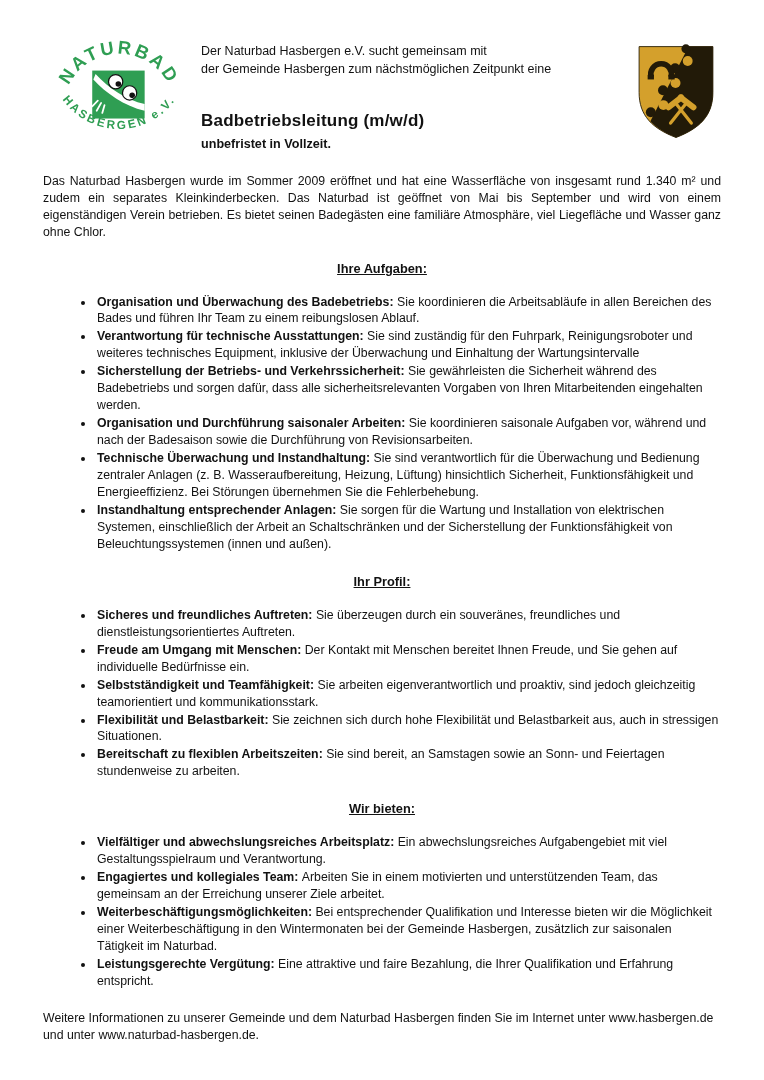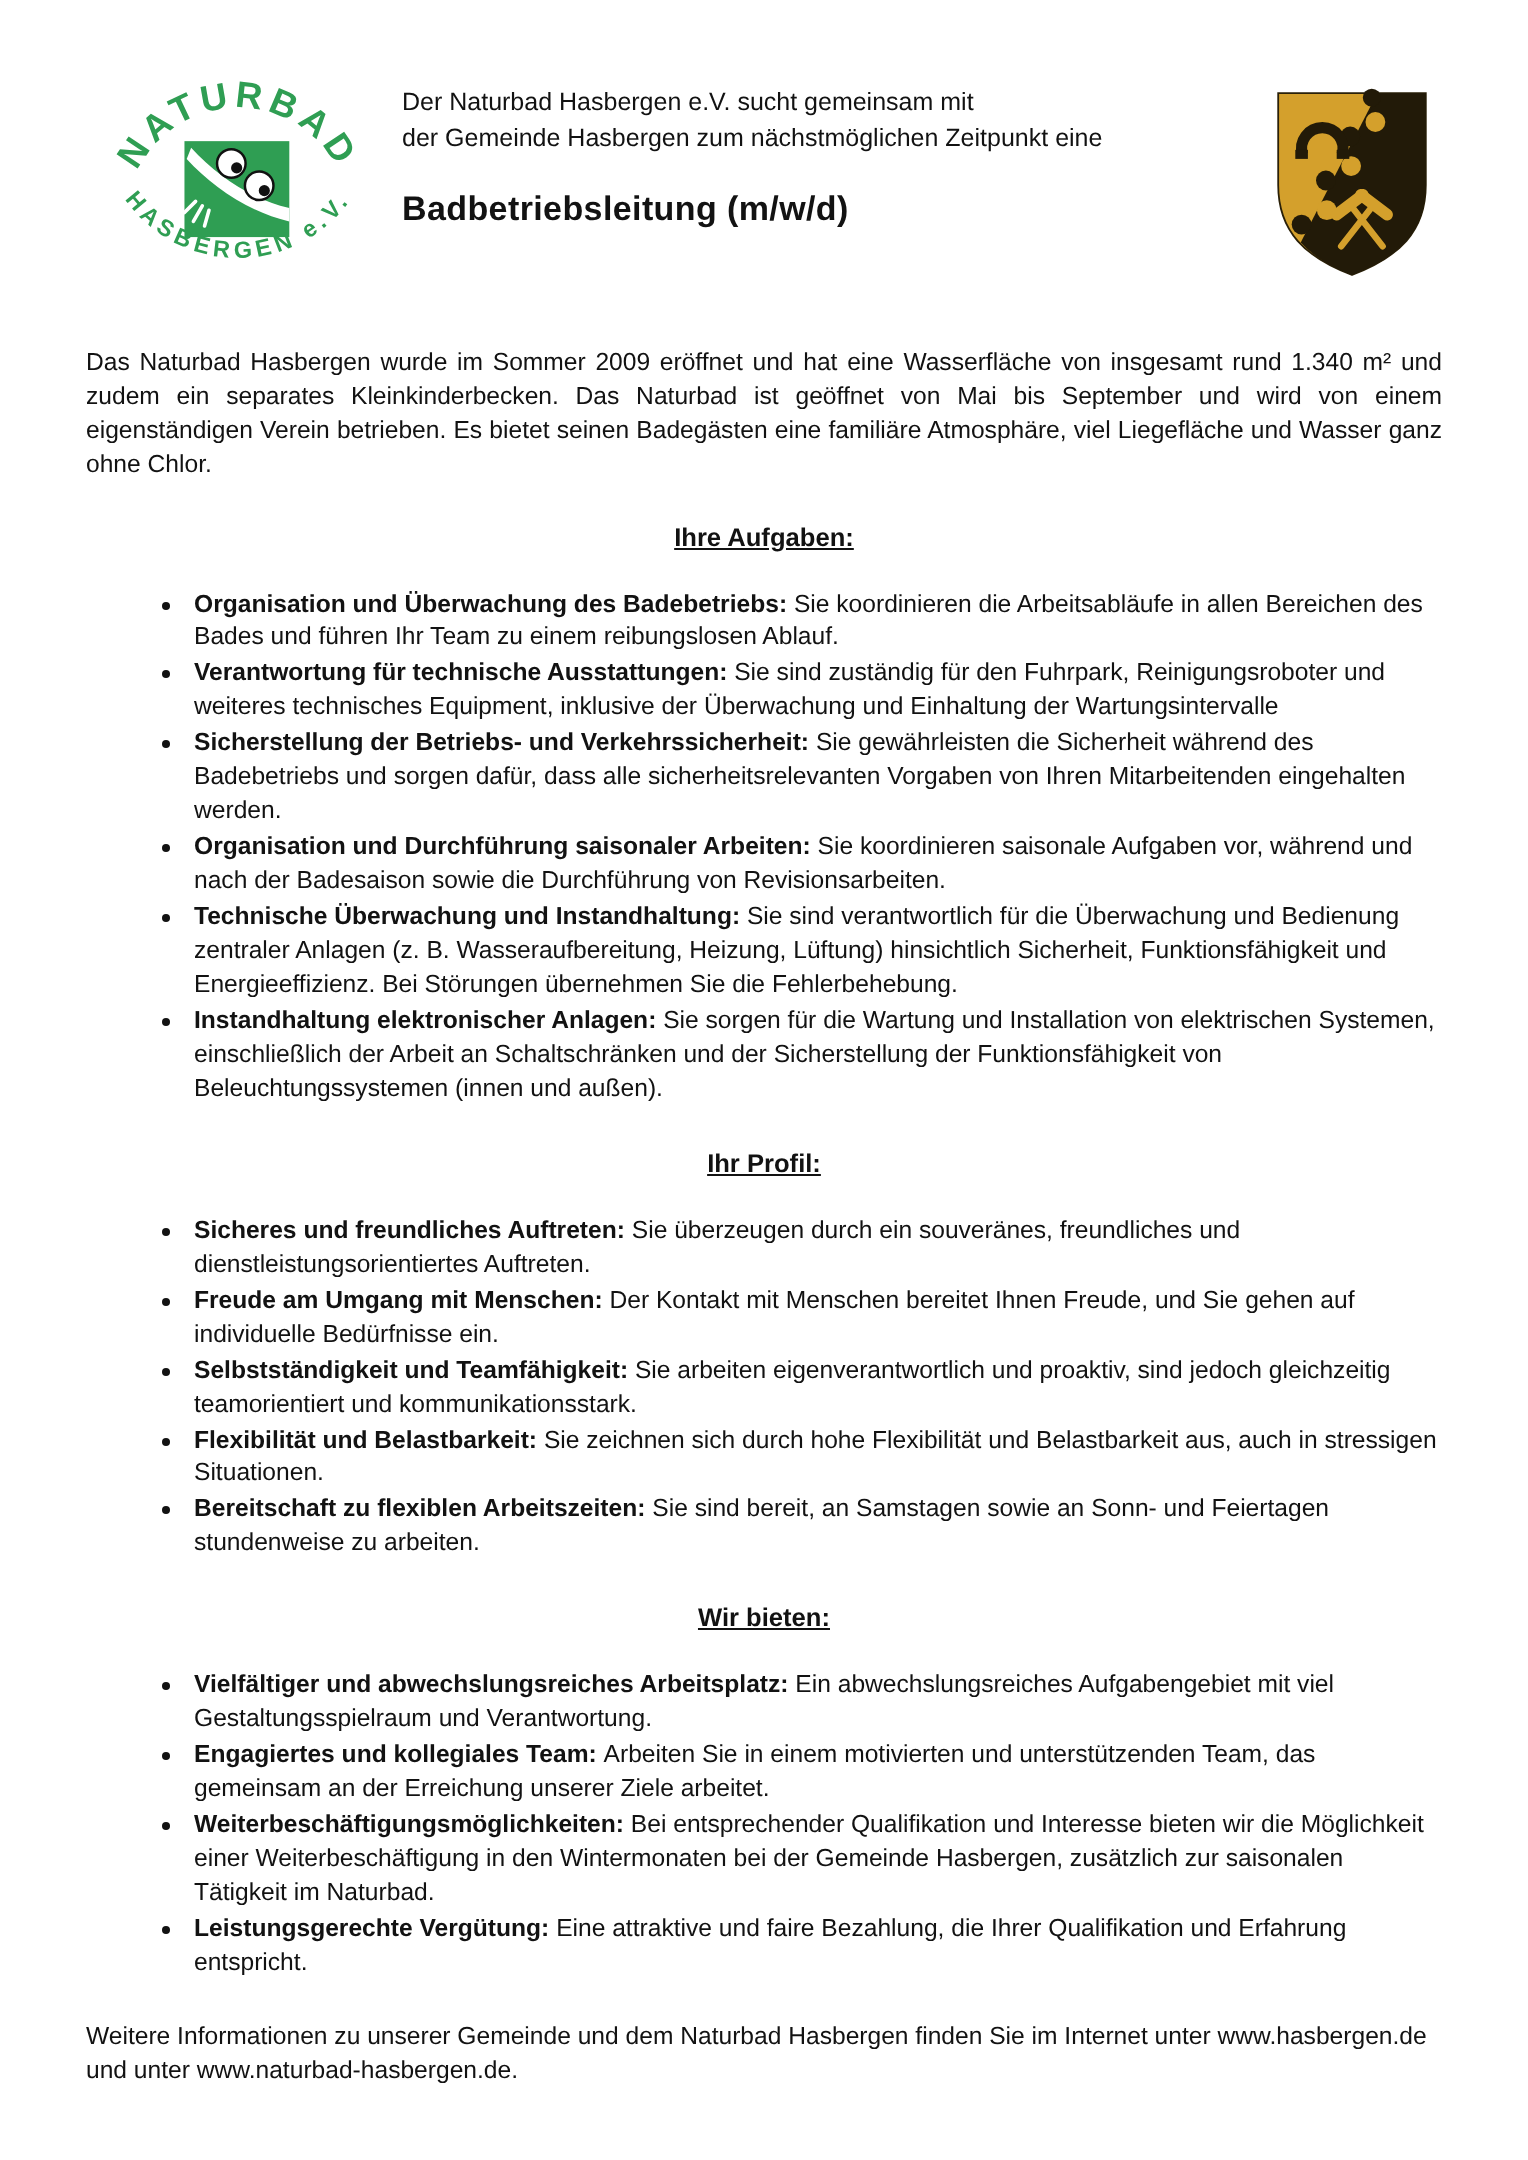--- a/index.html
+++ b/index.html
@@ -9,21 +9,21 @@
     background:#ffffff;color:#121212;
     font-family:"Liberation Sans",sans-serif;
     font-size:12.3px;line-height:1.38;
     overflow:hidden;position:relative;
   }
   
   .header{display:flex;align-items:flex-start;margin-bottom:16px;}
   .logo-wrap{flex:0 0 158px;}
   .head-center{flex:1;text-align:left;padding-top:6px;}
   .head-intro{font-size:12.5px;line-height:1.45;}
-  .head-title{font-size:17px;font-weight:bold;margin-top:15px;letter-spacing:.2px;}
+  .head-title{font-size:17px;font-weight:bold;margin-top:31px;letter-spacing:.2px;}
   .head-sub{font-size:12.6px;font-weight:bold;margin-top:3px;}
   .crest-wrap{flex:0 0 100px;display:flex;justify-content:flex-end;padding-top:6px;}
   
   .para{margin:0 0 19px 0;text-align:justify;}
   .sec-heading{font-size:12.8px;font-weight:bold;text-decoration:underline;margin:0 0 15px 0;text-align:center;}
   ul.blist{margin:16px 0 20px 0;padding:0 0 0 52px;list-style:disc;}
   ul.blist li{margin:0 0 1px 0;padding-left:2px;text-align:left;}
   .bi-title{font-weight:bold;}
   .closing-line{margin:0 0 14px 0;}
   .closing-para{margin:0 0 25px 0;}
@@ -58,20 +58,21 @@
         <text font-family="Liberation Sans, sans-serif" font-size="10.5" font-weight="bold" fill="#2f9e53" letter-spacing="2.2">
           <textPath href="#arcBottom" startOffset="50%" text-anchor="middle">HASBERGEN e.V.</textPath>
         </text>
       </svg>
     </div>
 
     <div class="head-center">
       <div class="head-intro">Der Naturbad Hasbergen e.V. sucht gemeinsam mit</div>
       <div class="head-intro">der Gemeinde Hasbergen zum nächstmöglichen Zeitpunkt eine</div>
       <div class="head-title">Badbetriebsleitung (m/w/d)</div>
+      <div class="head-sub">unbefristet in Vollzeit.</div>
     </div>
 
     <div class="crest-wrap">
       <svg width="90" height="101" viewBox="0 0 100 112">
 
         <path d="M9,5 H91 V56 C91,82 76,96 50,106 C24,96 9,82 9,56 Z" fill="#d4a02c" stroke="#2a2008" stroke-width="1"></path>
 
         <path d="M64,5 H91 V56 C91,82 76,96 50,106 C38,101.5 28.5,95.5 21.5,88 Z" fill="#221a08"></path>
 
         <g>
@@ -102,21 +103,21 @@
 
   <p class="para">Das Naturbad Hasbergen wurde im Sommer 2009 eröffnet und hat eine Wasserfläche von insgesamt rund 1.340 m² und zudem ein separates Kleinkinderbecken. Das Naturbad ist geöffnet von Mai bis September und wird von einem eigenständigen Verein betrieben. Es bietet seinen Badegästen eine familiäre Atmosphäre, viel Liegefläche und Wasser ganz ohne Chlor.</p>
 
   <div class="sec-heading">Ihre Aufgaben:</div>
   <ul class="blist">
     <li><span class="bi-title">Organisation und Überwachung des Badebetriebs: </span><span>Sie koordinieren die Arbeitsabläufe in allen Bereichen des Bades und führen Ihr Team zu einem reibungslosen Ablauf.</span></li>
     <li><span class="bi-title">Verantwortung für technische Ausstattungen: </span><span>Sie sind zuständig für den Fuhrpark, Reinigungsroboter und weiteres technisches Equipment, inklusive der Überwachung und Einhaltung der Wartungsintervalle</span></li>
     <li><span class="bi-title">Sicherstellung der Betriebs- und Verkehrssicherheit: </span><span>Sie gewährleisten die Sicherheit während des Badebetriebs und sorgen dafür, dass alle sicherheitsrelevanten Vorgaben von Ihren Mitarbeitenden eingehalten werden.</span></li>
     <li><span class="bi-title">Organisation und Durchführung saisonaler Arbeiten: </span><span>Sie koordinieren saisonale Aufgaben vor, während und nach der Badesaison sowie die Durchführung von Revisionsarbeiten.</span></li>
     <li><span class="bi-title">Technische Überwachung und Instandhaltung: </span><span>Sie sind verantwortlich für die Überwachung und Bedienung zentraler Anlagen (z. B. Wasseraufbereitung, Heizung, Lüftung) hinsichtlich Sicherheit, Funktionsfähigkeit und Energieeffizienz. Bei Störungen übernehmen Sie die Fehlerbehebung.</span></li>
-    <li><span class="bi-title">Instandhaltung elektronischer Anlagen: </span><span>Sie sorgen für die Wartung und Installation von elektrischen Systemen, einschließlich der Arbeit an Schaltschränken und der Sicherstellung der Funktionsfähigkeit von Beleuchtungssystemen (innen und außen).</span></li>
+    <li><span class="bi-title">Instandhaltung entsprechender Anlagen: </span><span>Sie sorgen für die Wartung und Installation von elektrischen Systemen, einschließlich der Arbeit an Schaltschränken und der Sicherstellung der Funktionsfähigkeit von Beleuchtungssystemen (innen und außen).</span></li>
   </ul>
 
   <div class="sec-heading">Ihr Profil:</div>
   <ul class="blist">
     <li><span class="bi-title">Sicheres und freundliches Auftreten: </span><span>Sie überzeugen durch ein souveränes, freundliches und dienstleistungsorientiertes Auftreten.</span></li>
     <li><span class="bi-title">Freude am Umgang mit Menschen: </span><span>Der Kontakt mit Menschen bereitet Ihnen Freude, und Sie gehen auf individuelle Bedürfnisse ein.</span></li>
     <li><span class="bi-title">Selbstständigkeit und Teamfähigkeit: </span><span>Sie arbeiten eigenverantwortlich und proaktiv, sind jedoch gleichzeitig teamorientiert und kommunikationsstark.</span></li>
     <li><span class="bi-title">Flexibilität und Belastbarkeit: </span><span>Sie zeichnen sich durch hohe Flexibilität und Belastbarkeit aus, auch in stressigen Situationen.</span></li>
     <li><span class="bi-title">Bereitschaft zu flexiblen Arbeitszeiten: </span><span>Sie sind bereit, an Samstagen sowie an Sonn- und Feiertagen stundenweise zu arbeiten.</span></li>
   </ul>

